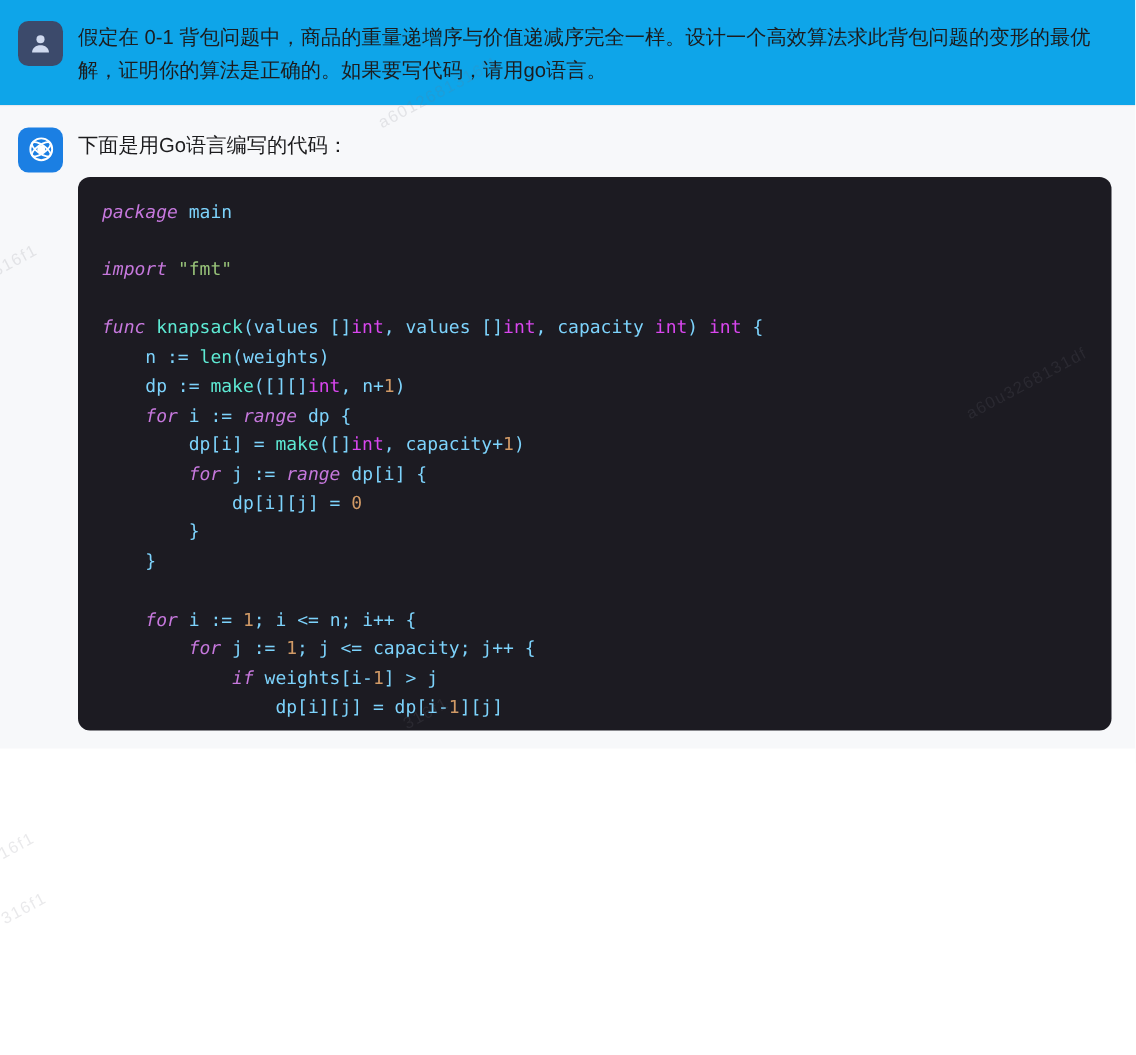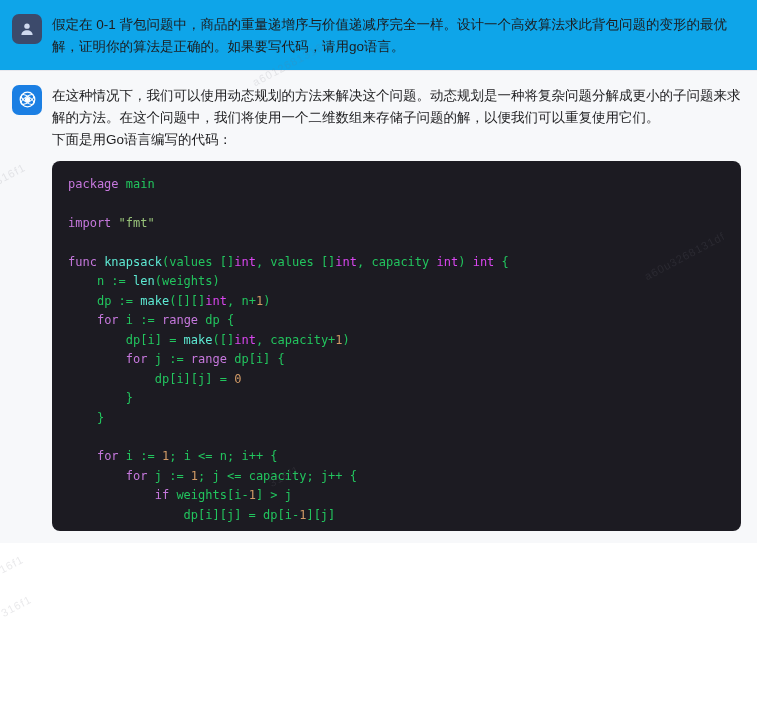--- a/index.html
+++ b/index.html
@@ -92,26 +92,26 @@
   }
   pre.code {
     margin: 0;
     font-family: "DejaVu Sans Mono", "Liberation Mono", monospace;
     font-size: 12px;
     line-height: 1.62;
     color: #d7d7de;
     white-space: pre;
     overflow: hidden;
   }
-  .kw   { color: #c678dd; }
+  .kw   { color: #c678dd; font-style: italic; }
   .fn   { color: #5eead4; }
   .str  { color: #98c379; }
   .typ  { color: #d946ef; }
   .num  { color: #d19a66; }
-  .pl   { color: #22c55e; }
+  .pl   { color: #7dd3fc; }
 
   .divider-line {
     height: 1px;
     background: #e8e8ed;
     width: 100%;
   }
 </style>
 </head>
 <body>
 
@@ -134,21 +134,20 @@
   <div class="msg assistant">
     <div class="avatar bot-av">
       <svg width="19" height="19" viewBox="0 0 24 24">
         <circle cx="12" cy="12" r="9.2" fill="none" stroke="#ffffff" stroke-width="1.6"></circle>
         <circle cx="12" cy="12" r="3.3" fill="#ffffff"></circle>
         <ellipse cx="12" cy="12" rx="9.2" ry="3.6" fill="none" stroke="#ffffff" stroke-width="1.4" transform="rotate(35 12 12)"></ellipse>
         <ellipse cx="12" cy="12" rx="9.2" ry="3.6" fill="none" stroke="#ffffff" stroke-width="1.4" transform="rotate(-35 12 12)"></ellipse>
       </svg>
     </div>
     <div class="bubble">
-      <p class="para">在这种情况下，我们可以使用动态规划的方法来解决这个问题。动态规划是一种将复杂问题分解成更小的子问题来求解的方法。在这个问题中，我们将使用一个二维数组来存储子问题的解，以便我们可以重复使用它们。</p>
       <p class="para spaced">下面是用Go语言编写的代码：</p>
 
       <div class="codeblock">
         <pre class="code"><span class="kw">package</span> <span class="pl">main</span>
 
 <span class="kw">import</span> <span class="str">"fmt"</span>
 
 <span class="kw">func</span> <span class="fn">knapsack</span><span class="pl">(values []</span><span class="typ">int</span><span class="pl">, values []</span><span class="typ">int</span><span class="pl">, capacity </span><span class="typ">int</span><span class="pl">) </span><span class="typ">int</span> <span class="pl">{</span>
     <span class="pl">n := </span><span class="fn">len</span><span class="pl">(weights)</span>
     <span class="pl">dp := </span><span class="fn">make</span><span class="pl">([][]</span><span class="typ">int</span><span class="pl">, n+</span><span class="num">1</span><span class="pl">)</span>

